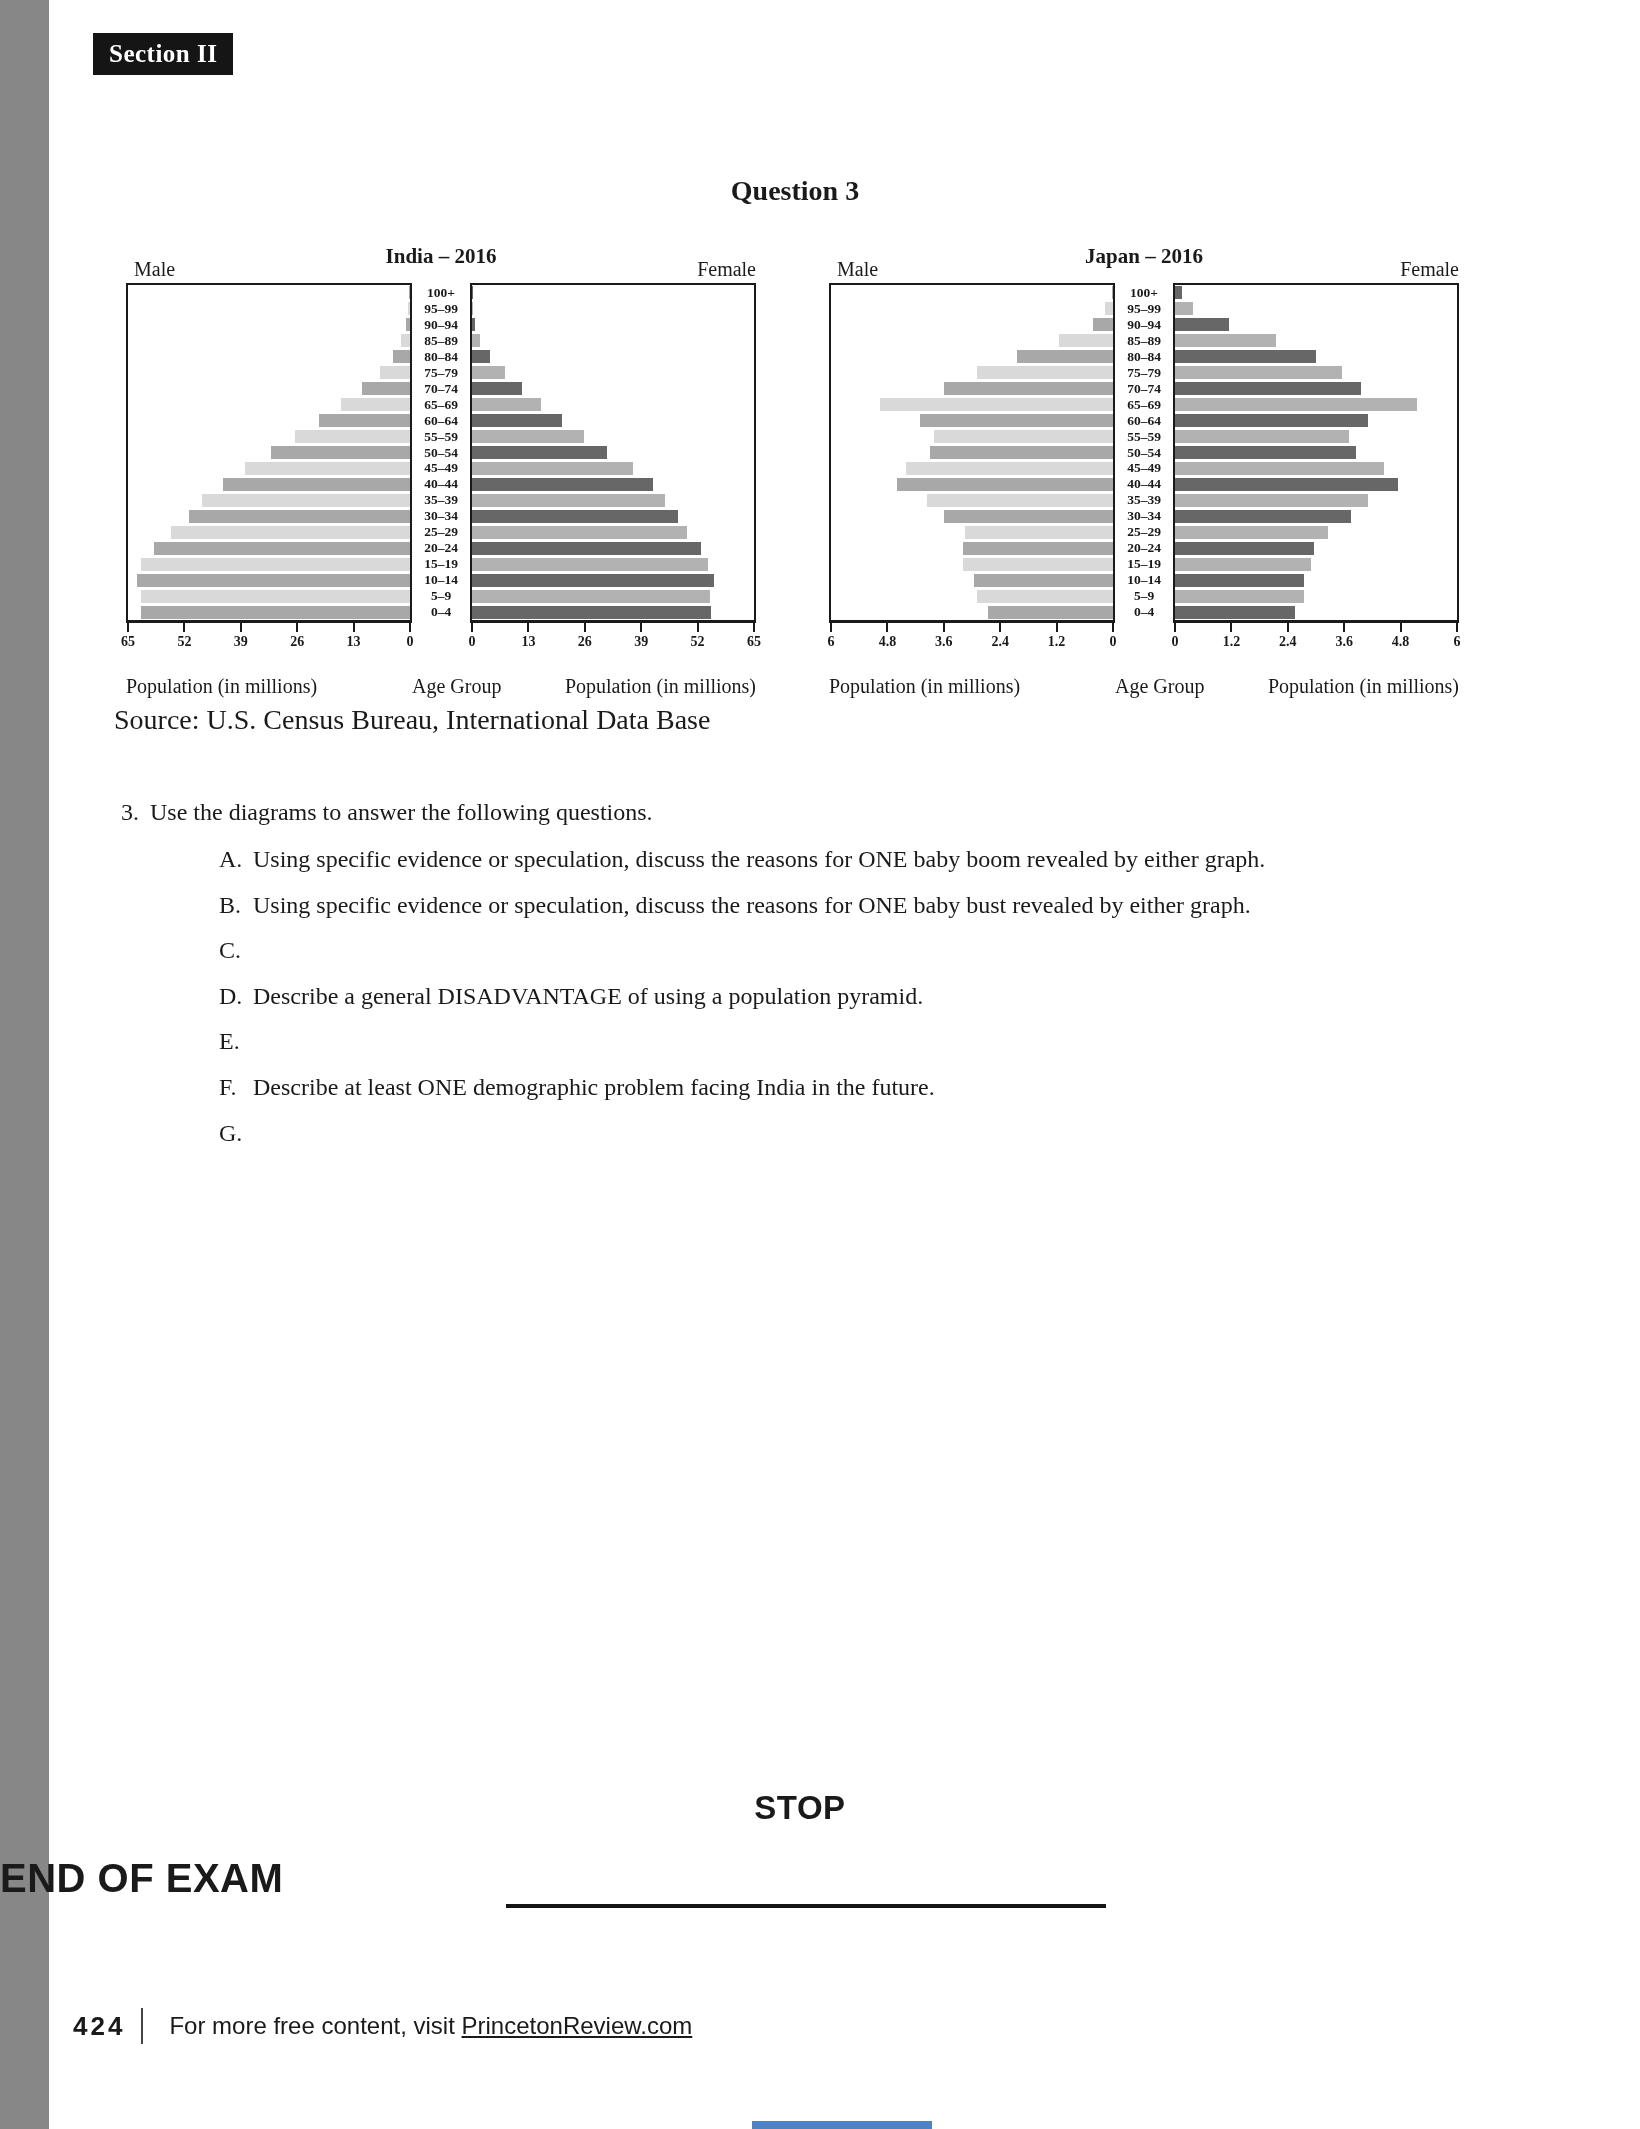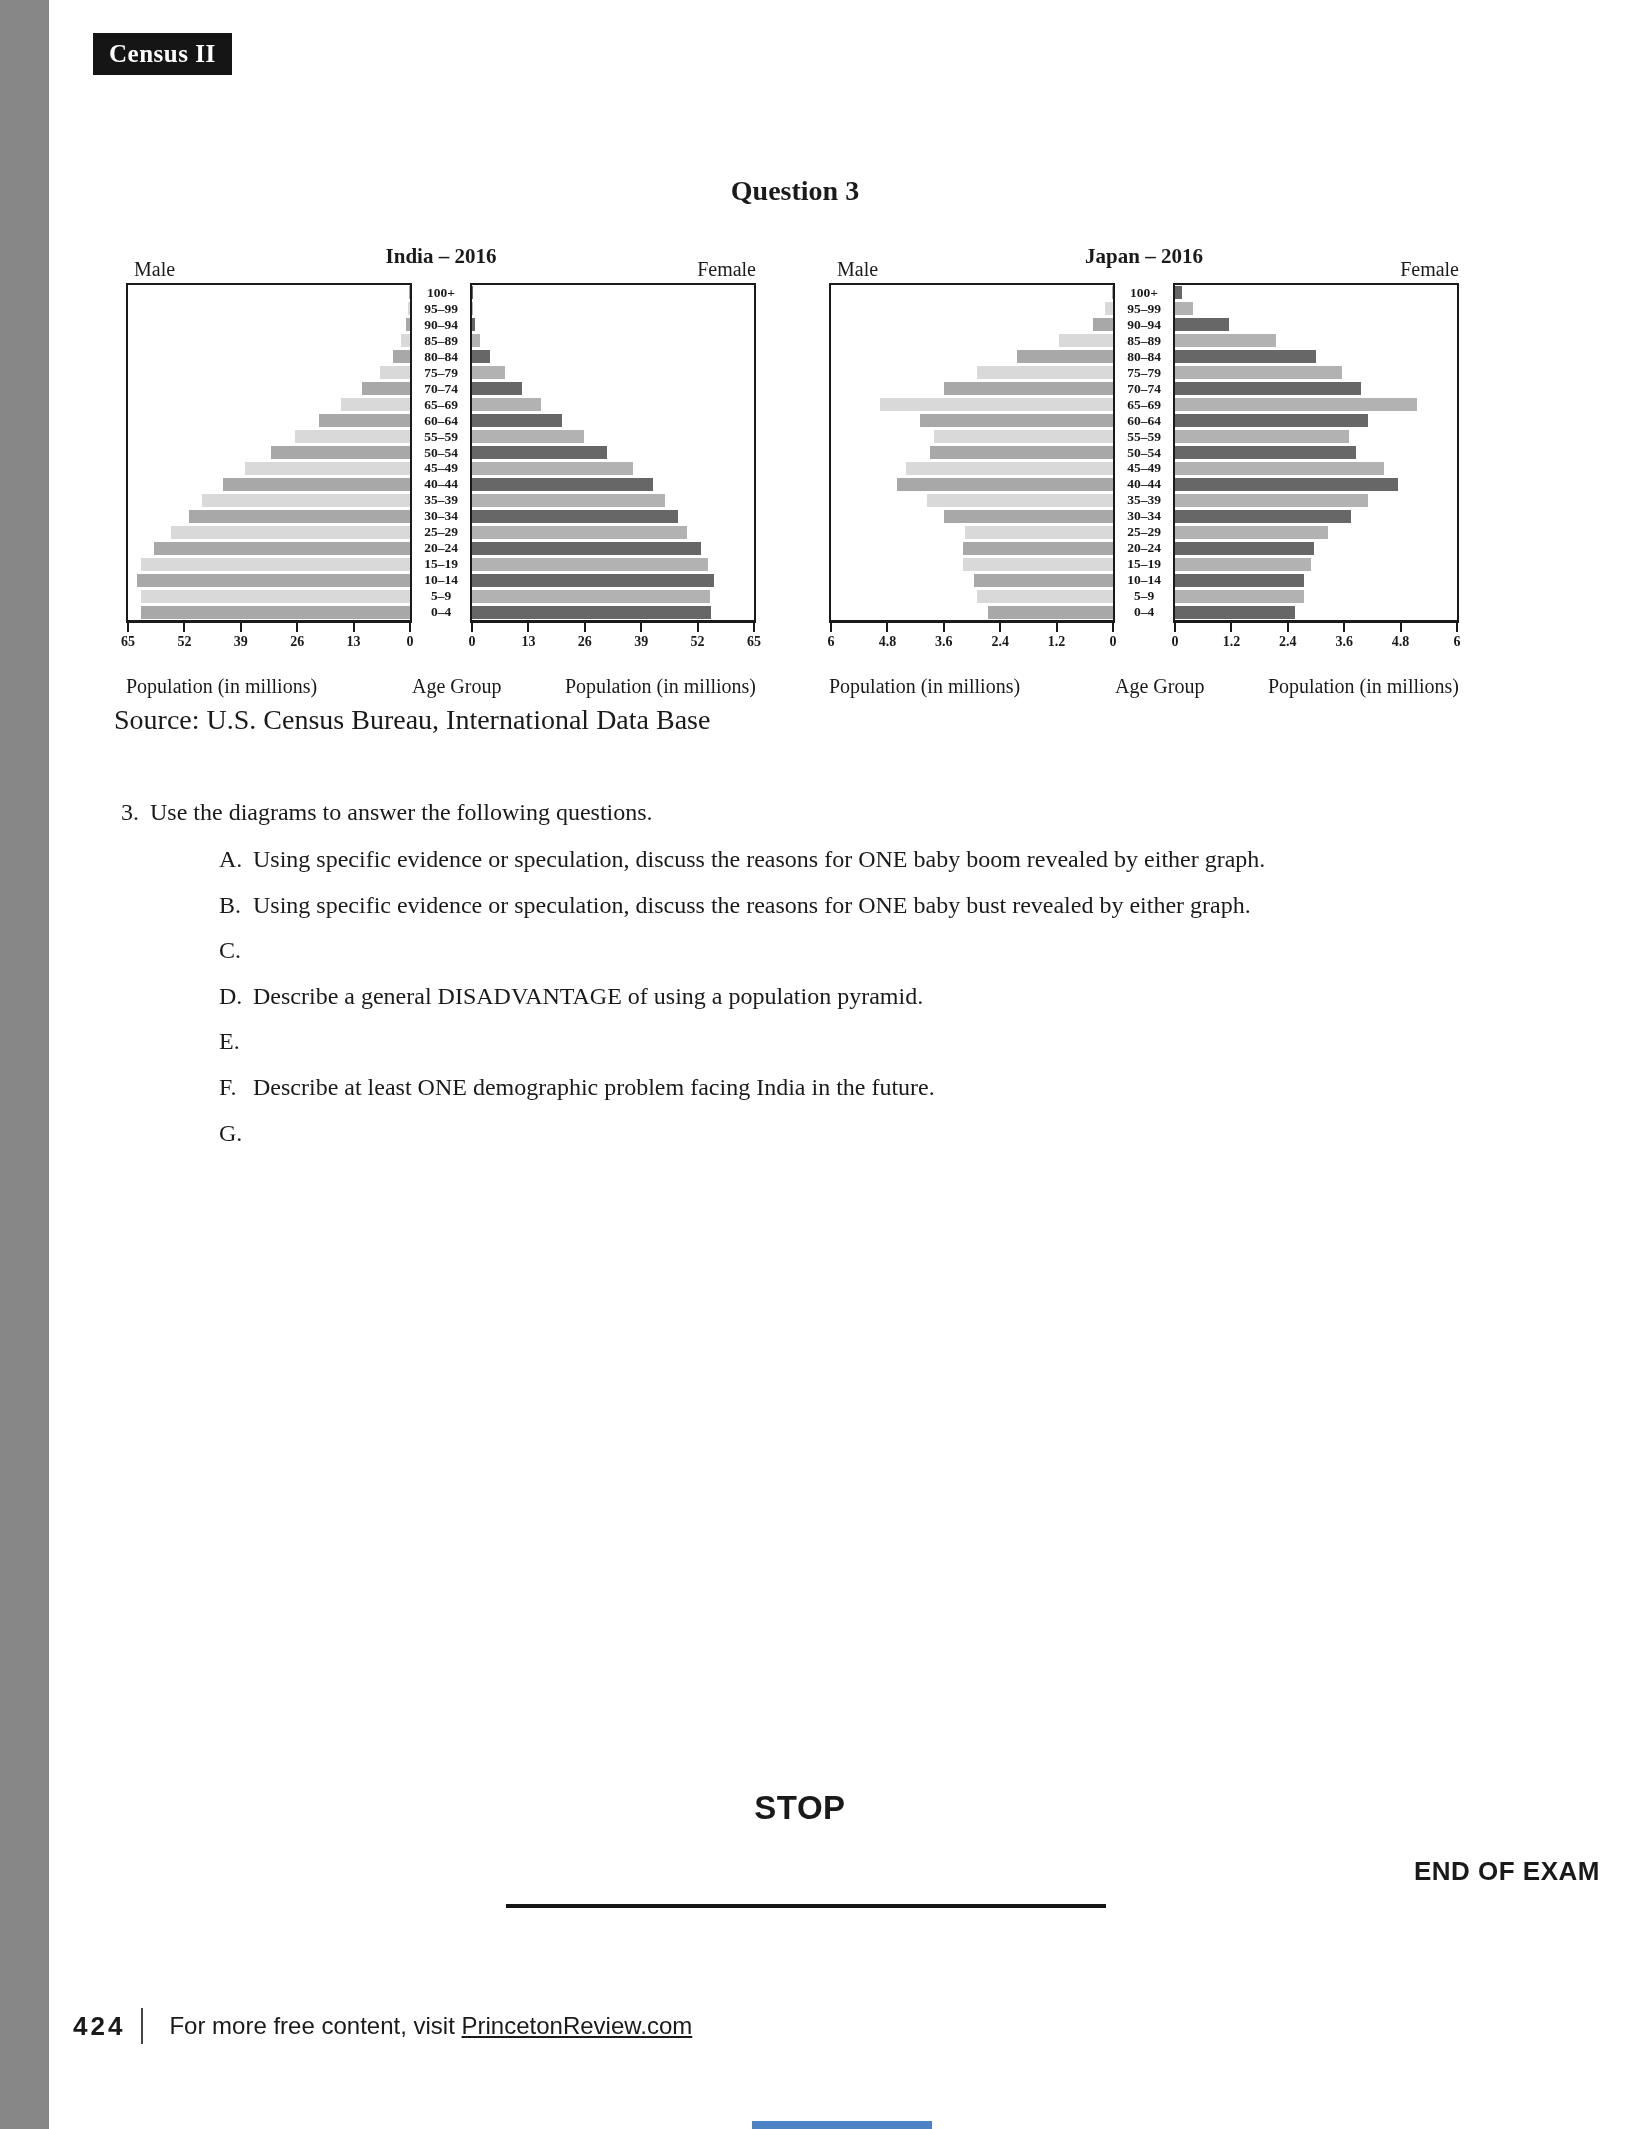--- a/index.html
+++ b/index.html
@@ -44,39 +44,39 @@
   .source-line{position:absolute;left:114px;top:704px;font-size:28px;}
   .q-intro{position:absolute;left:121px;top:799px;font-size:24px;}
   .q-intro .qnum{margin-right:11px;}
   .q-list{position:absolute;left:219px;top:846px;font-size:24px;}
   .q-item{display:flex;height:45.6px;align-items:flex-start;}
   .q-letter{width:34px;flex:0 0 34px;}
   .q-text{white-space:nowrap;}
   .stop-label{position:absolute;top:1789px;left:0;width:1600px;text-align:center;
               font-family:"Liberation Sans", sans-serif;font-weight:bold;font-size:33px;
               letter-spacing:0.5px;}
-  .end-label{position:absolute;top:1856px;left:0;width:1600px;text-align:right;
-             font-family:"Liberation Sans", sans-serif;font-weight:bold;font-size:26px;
+  .end-label{position:absolute;top:1856px;left:0;width:1600px;text-align:left;
+             font-family:"Liberation Sans", sans-serif;font-weight:bold;font-size:40px;
              letter-spacing:0.5px;}
   .end-rule{position:absolute;top:1904px;left:506px;width:600px;height:4px;background:#151515;}
   .footer{position:absolute;left:73px;top:2008px;display:flex;align-items:center;
           font-family:"Liberation Sans", sans-serif;}
   .footer .page-num{font-weight:bold;font-size:26px;letter-spacing:3px;}
   .footer .divider{width:2px;height:36px;background:#444;margin:0 18px 0 16px;}
   .footer .footer-text{font-size:24px;color:#1a1a1a;margin-left:8px;}
   .footer .footer-link{text-decoration:underline;}
   .bottom-blue{position:absolute;left:752px;bottom:0;width:180px;height:8px;background:#4d82c4;}
 </style>
 </head>
 <body>
 
 <div class="page">
   <div class="side-strip"></div>
 
-  <div class="badge">Census II</div>
+  <div class="badge">Section II</div>
 
   <div class="q3-heading">Question 3</div>
 
   <div class="chart" id="chart-india">
       <div class="ch-header">
         <span class="hdr-male">Male</span>
         <span class="hdr-title">India – 2016</span>
         <span class="hdr-female">Female</span>
       </div>
       <div class="ch-body">

